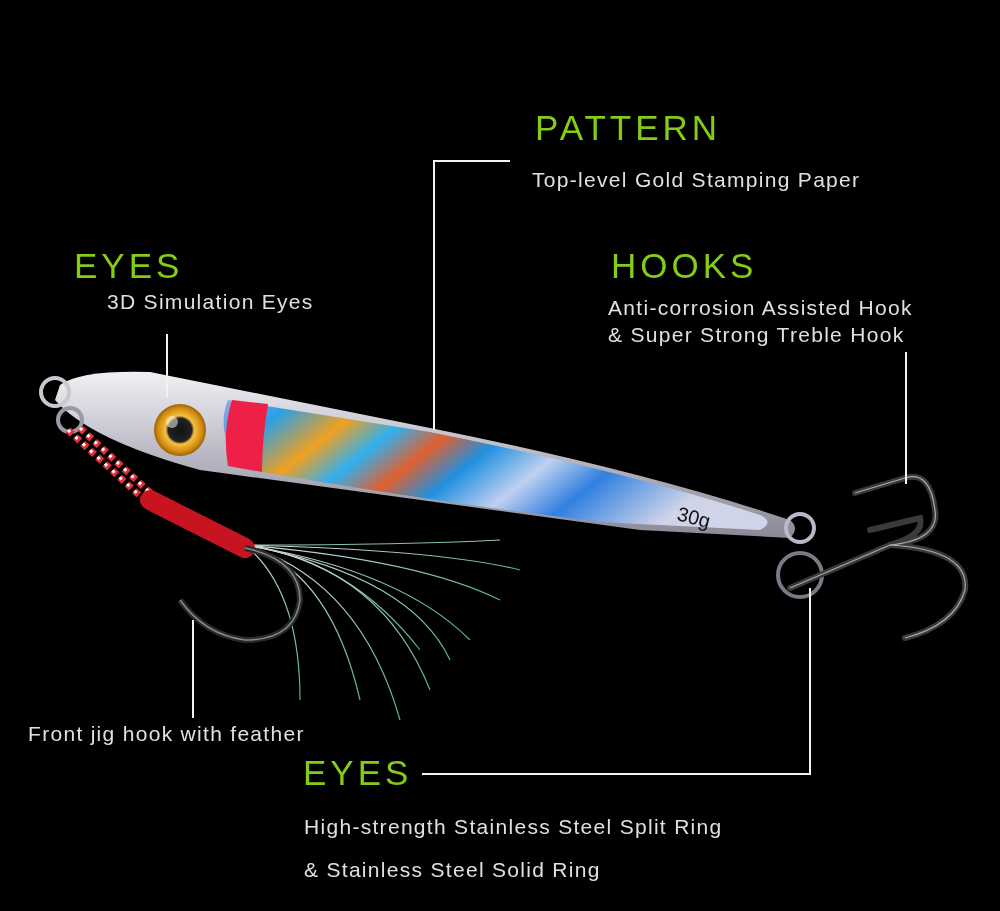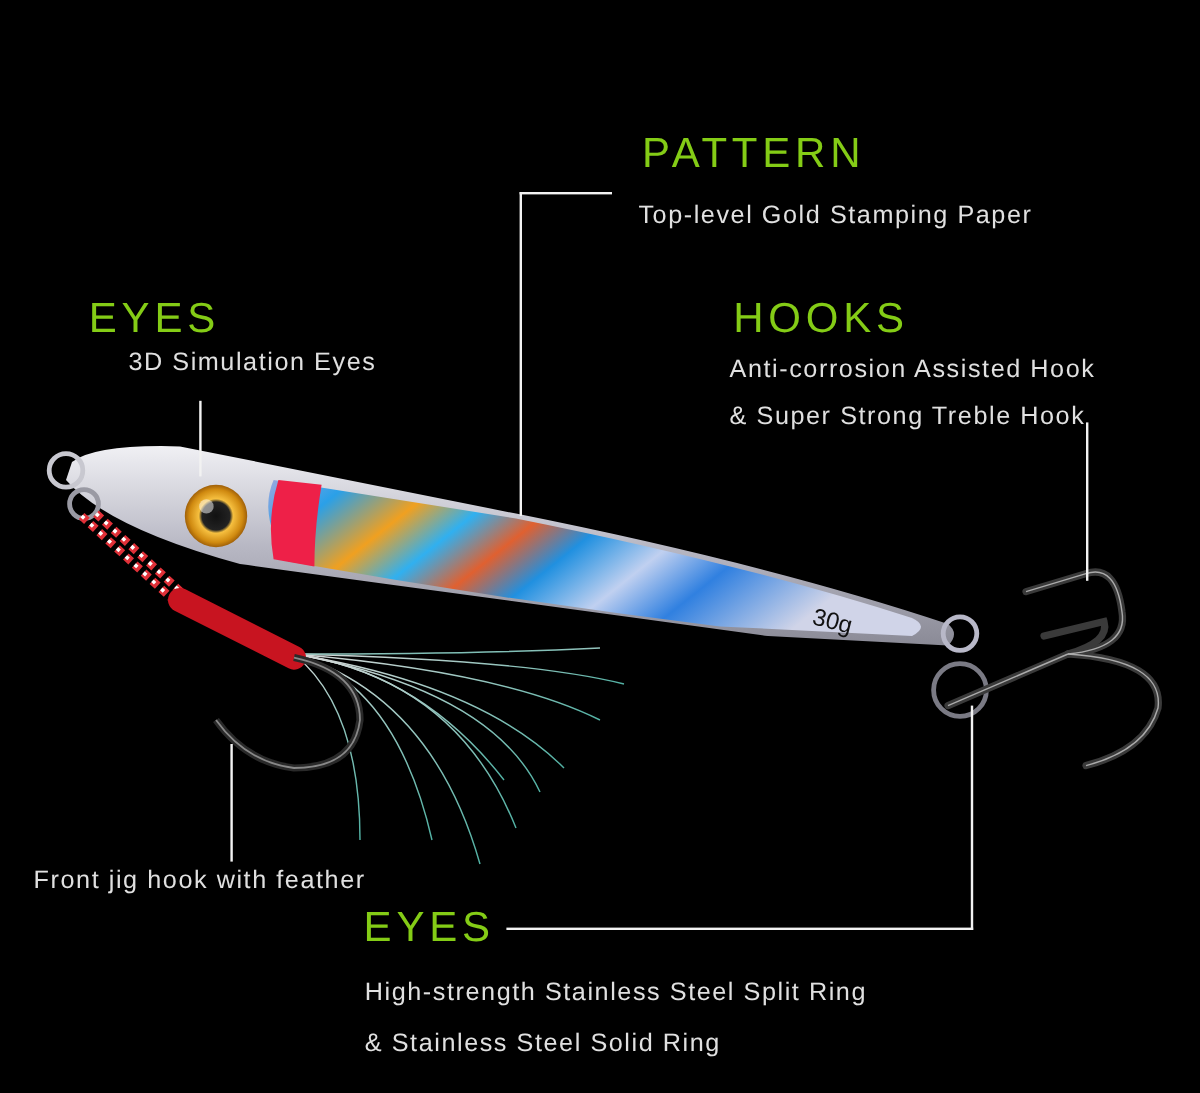--- a/index.html
+++ b/index.html
@@ -102,19 +102,19 @@
 <div class="line" style="left:809px; top:588px; width:2px; height:187px;"></div>
 
 <div class="heading" style="left:535px; top:108px;">PATTERN</div>
 <div class="desc" style="left:532px; top:166px;">Top-level Gold Stamping Paper</div>
 
 <div class="heading" style="left:74px; top:246px;">EYES</div>
 <div class="desc" style="left:87px; top:288px;margin-left:20px;">3D Simulation Eyes</div>
 
 <div class="heading" style="left:611px; top:246px;">HOOKS</div>
 <div class="desc" style="left:608px; top:294px;">Anti-corrosion Assisted Hook</div>
-<div class="desc" style="left:608px; top:321px;margin-top:12px;">&amp; Super Strong Treble Hook</div>
+<div class="desc" style="left:608px; top:321px;">&amp; Super Strong Treble Hook</div>
 
 <div class="desc" style="left:28px; top:720px;">Front jig hook with feather</div>
 
 <div class="heading" style="left:303px; top:753px;">EYES</div>
 <div class="desc" style="left:304px; top:813px;">High-strength Stainless Steel Split Ring</div>
 <div class="desc" style="left:304px; top:840px;margin-top:16px;">&amp; Stainless Steel Solid Ring</div>
 
 </body></html>

